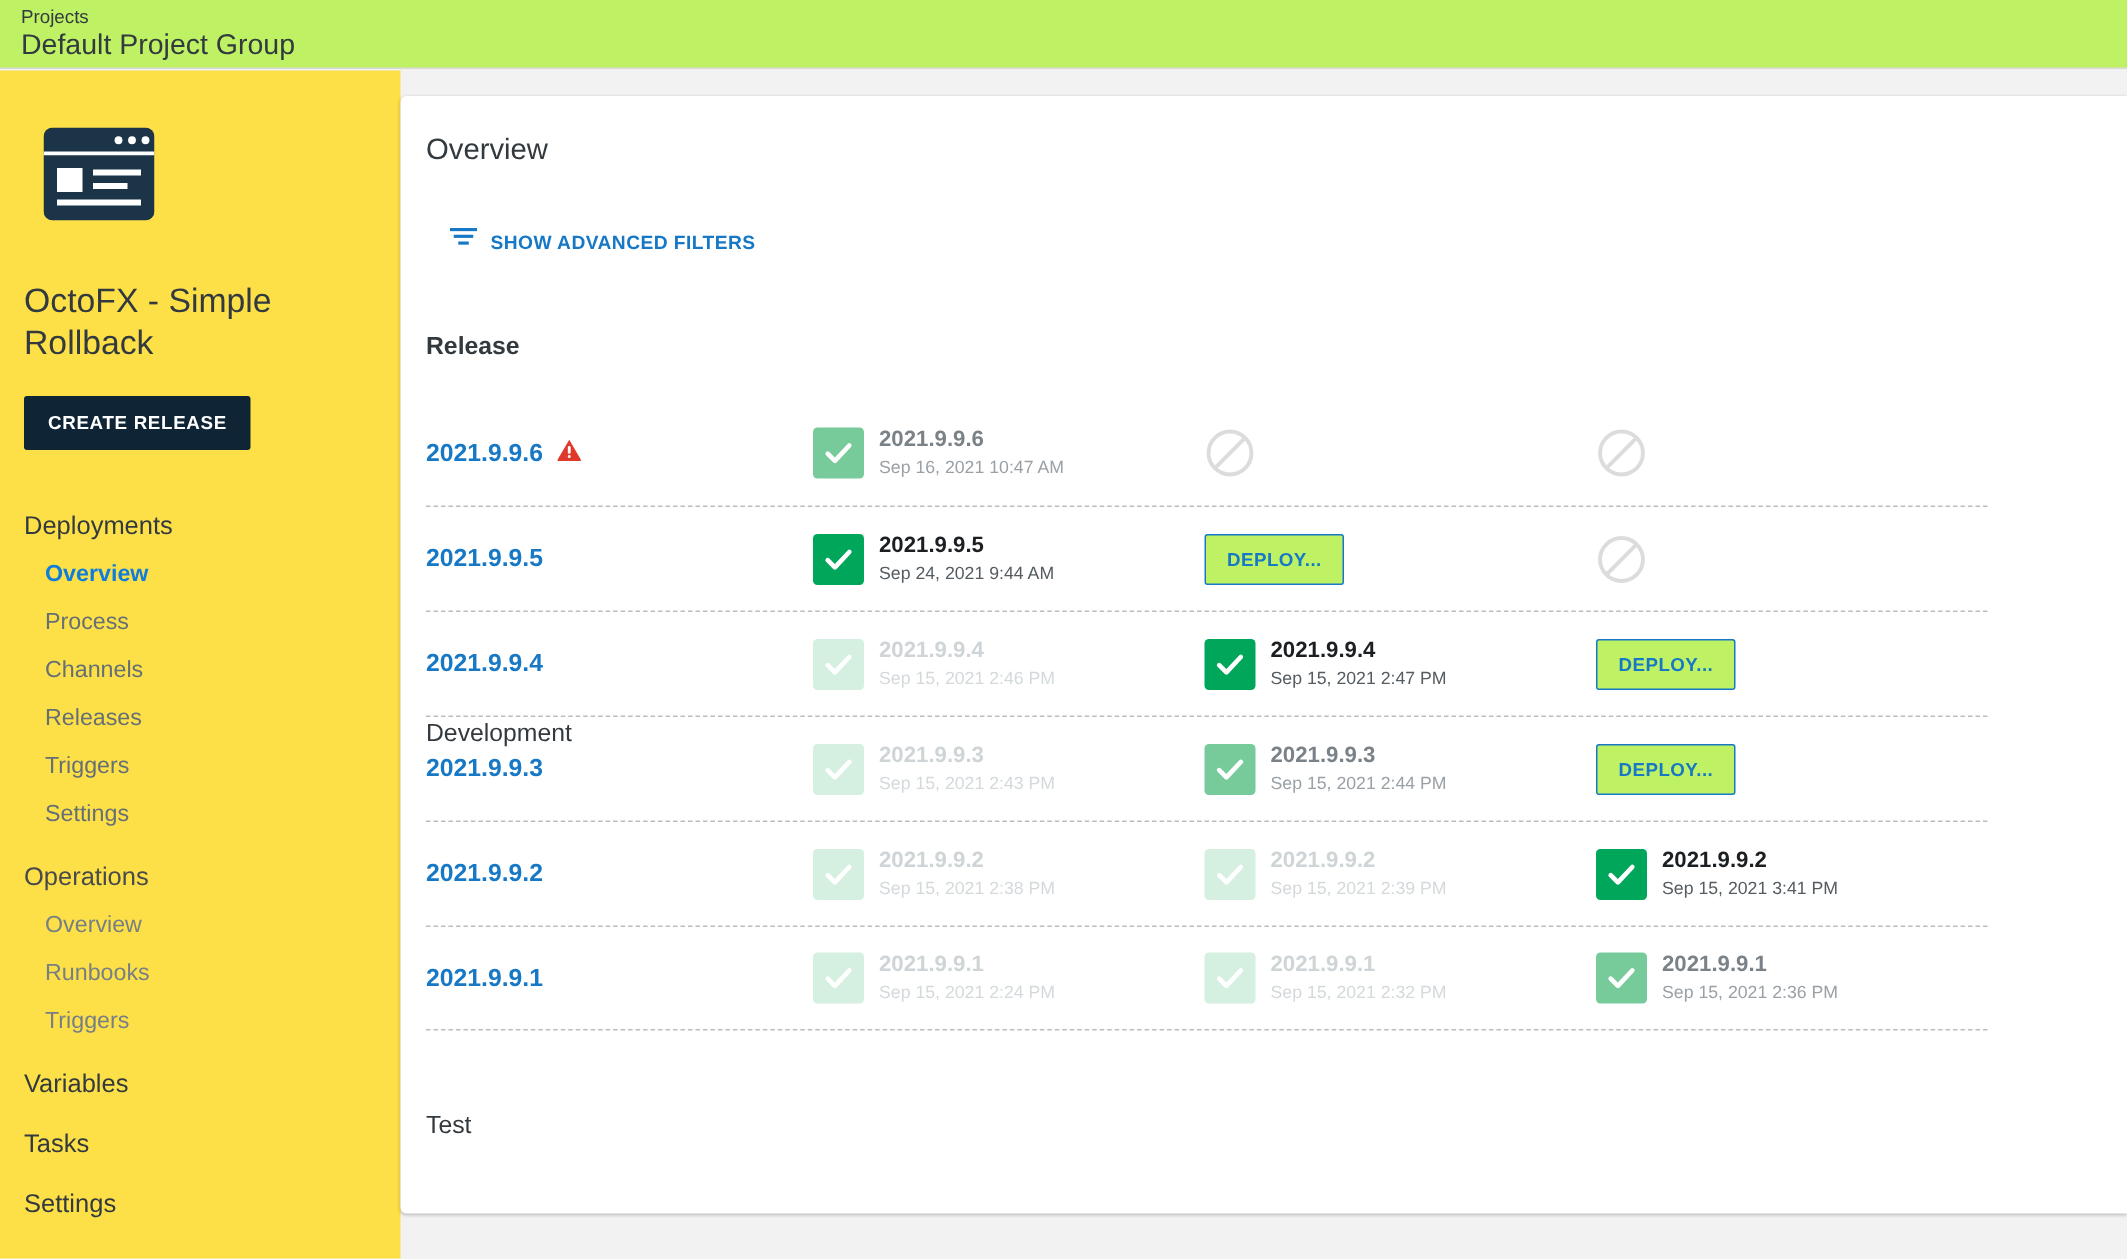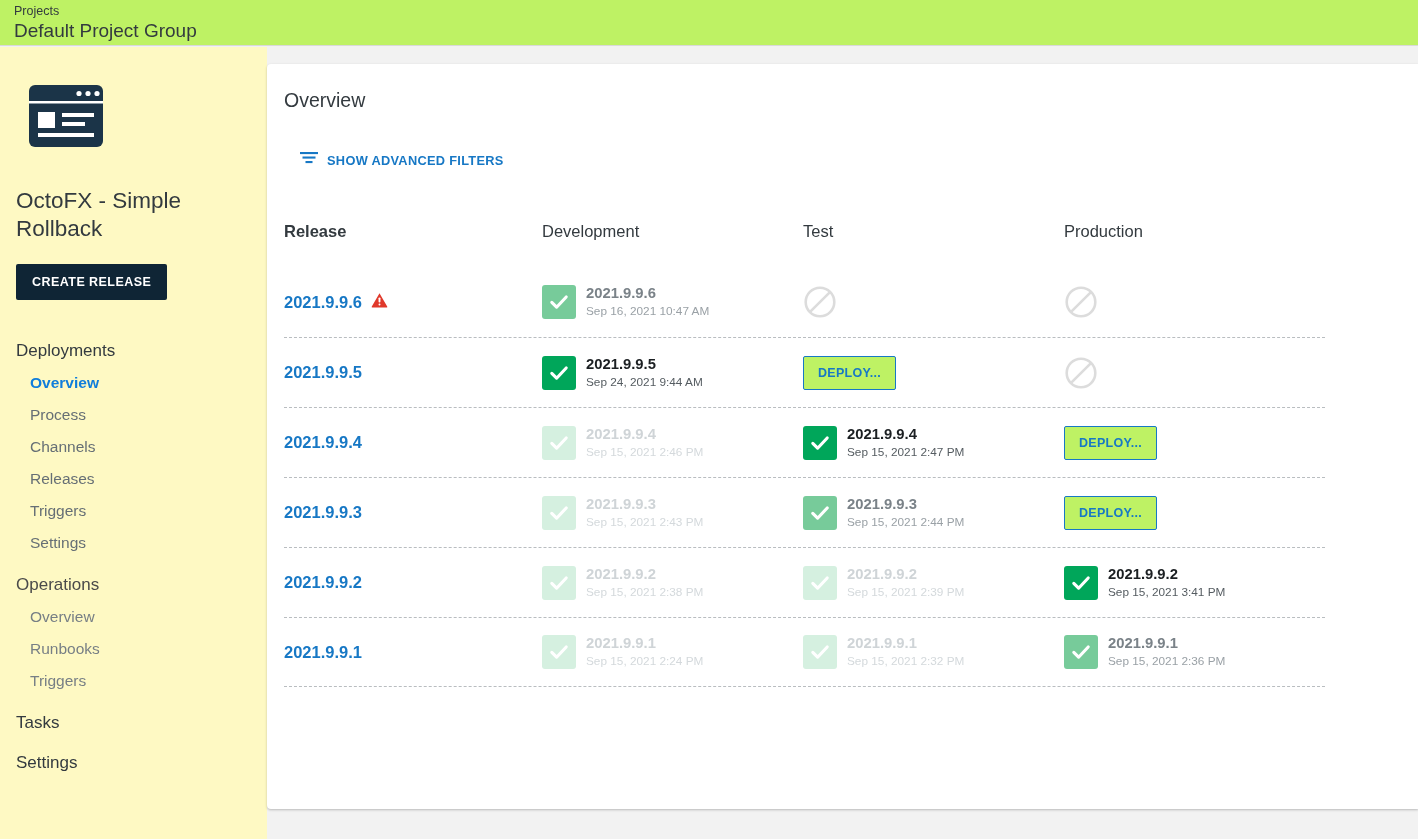--- a/index.html
+++ b/index.html
@@ -23,21 +23,21 @@
     font-size: 12.5px; color: #333a3f; line-height: 16px;
   }
   .topbar .title {
     font-size: 19px; color: #333a3f; line-height: 24px; font-weight: 400;
   }
 
   
   .sidebar {
     position: absolute; left: 0; top: 47px;
     width: 267px; height: 792px;
-    background: #fef9c3;
+    background: #fde047;
   }
   .logo {
     position: absolute; left: 29px; top: 38px;
     width: 74px; height: 62px;
   }
   .proj-title {
     position: absolute; left: 16px; top: 140px; width: 230px;
     font-size: 22.5px; line-height: 28px; color: #333a3f; font-weight: 400;
   }
   .create-btn {
@@ -93,21 +93,21 @@
   
   .grid {
     position: absolute; left: 17px; top: 147px;
     width: 1041px;
   }
   .row { display: flex; align-items: flex-start; }
   .col-rel  { width: 258px; flex: 0 0 258px; }
   .col-env  { width: 261px; flex: 0 0 261px; }
   .col-env.prod { width: 261px; flex: 0 0 261px; }
 
-  .thead { height: 56px; }
+  .thead { height: 56px; flex-direction: column; }
   .thead .h {
     font-size: 16.5px; color: #333a3f; font-weight: 400; padding-top: 11px;
   }
   .thead .h.rel { font-weight: bold; }
 
   .trow {
     height: 70px;
     border-top: 1px dashed #b9bdc0;
     align-items: center;
   }
@@ -190,20 +190,21 @@
 
     <div class="sp10"></div>
 
     <div class="nav-group-title sub">Operations</div>
     <div class="nav-item dim">Overview</div>
     <div class="nav-item dim">Runbooks</div>
     <div class="nav-item dim">Triggers</div>
 
     <div class="sp6"></div>
 
+    <div class="nav-top">Variables</div>
     <div class="nav-top">Tasks</div>
     <div class="nav-top">Settings</div>
   </div>
 </div>
 
 <div class="card">
 
   <div class="card-title">Overview</div>
 
   <div class="filters">

